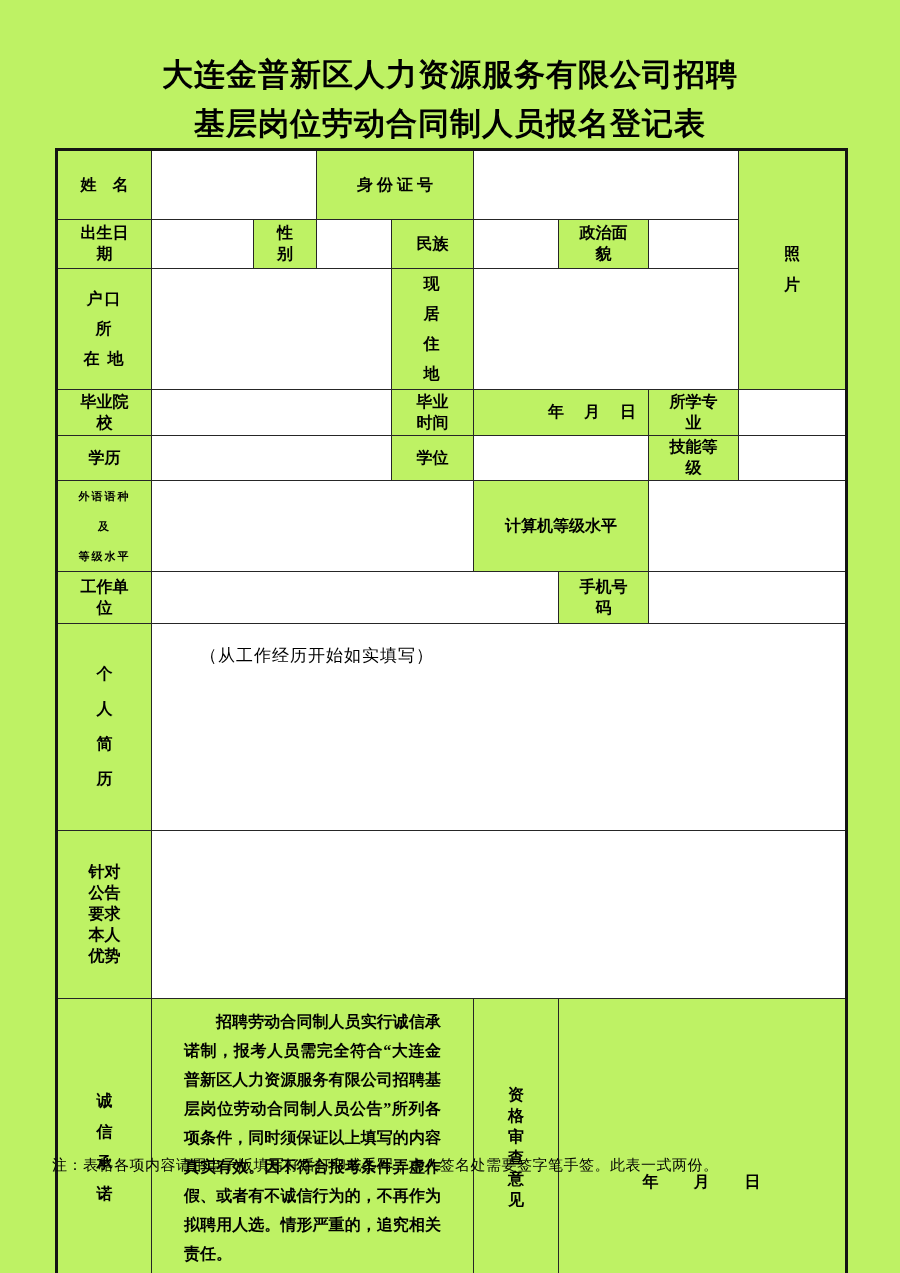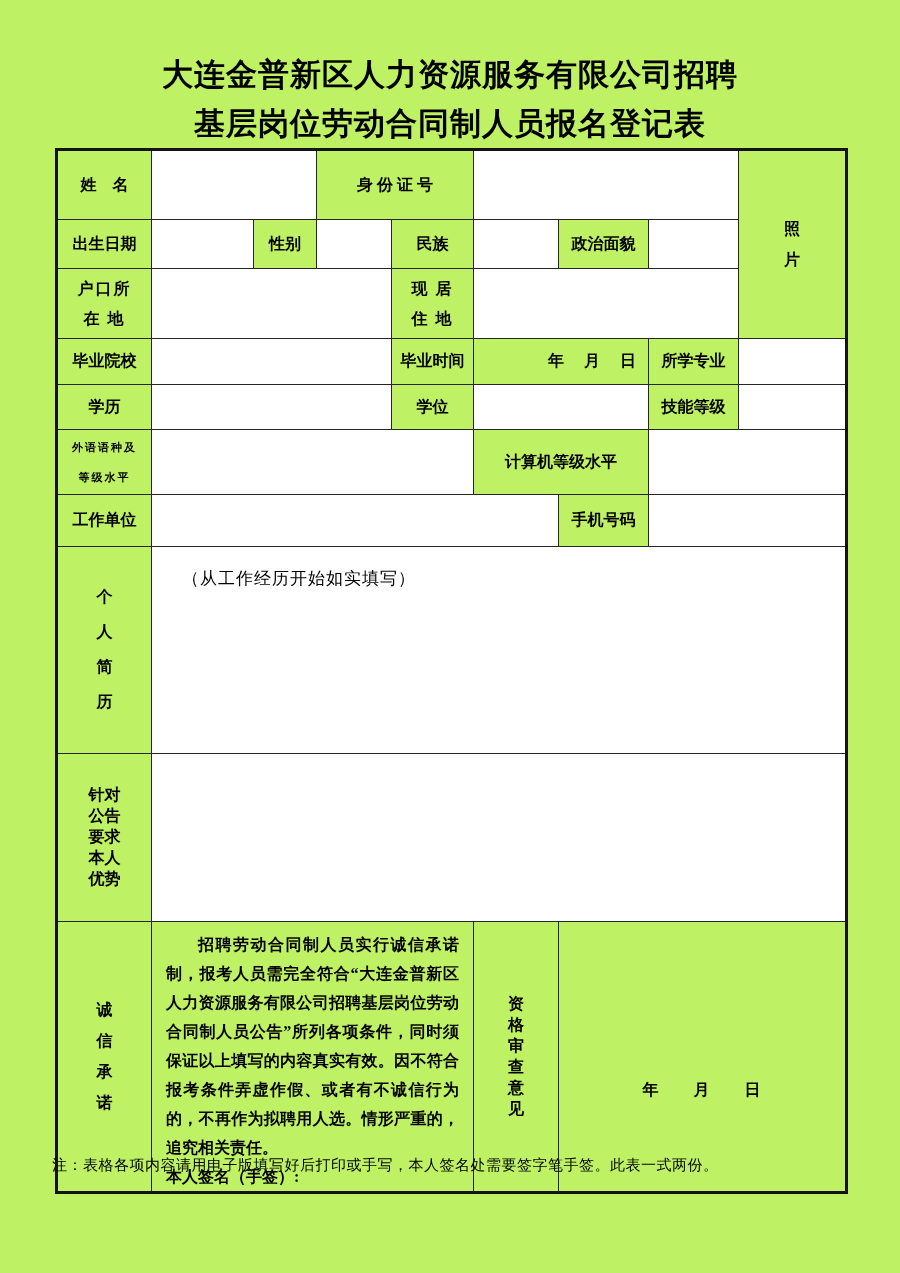--- a/index.html
+++ b/index.html
@@ -13,21 +13,21 @@
   .title-block { position:absolute; top:50px; left:0; width:900px; text-align:center; }
   .title-line { font-size:31px; font-weight:bold; line-height:49px; letter-spacing:1px; margin:0; }
 
   table.form {
     position:absolute; left:55px; top:148px; width:790px;
     border-collapse:collapse; table-layout:fixed;
     border:3px solid #141414;
   }
   td {
     border:1.6px solid #262626;
-    padding:0 2px;
+    padding:0 20px;
     font-size:16px; font-weight:bold;
     text-align:center; vertical-align:middle;
     overflow:hidden;
   }
   .label-sm { font-size:11px; letter-spacing:0; }
   .two-line span { display:block; line-height:30px; letter-spacing:2px; }
 
   .v-label { display:flex; flex-direction:column; align-items:center; justify-content:center; }
   .v-label span { display:block; }
   .gap14 { gap:14px; }

